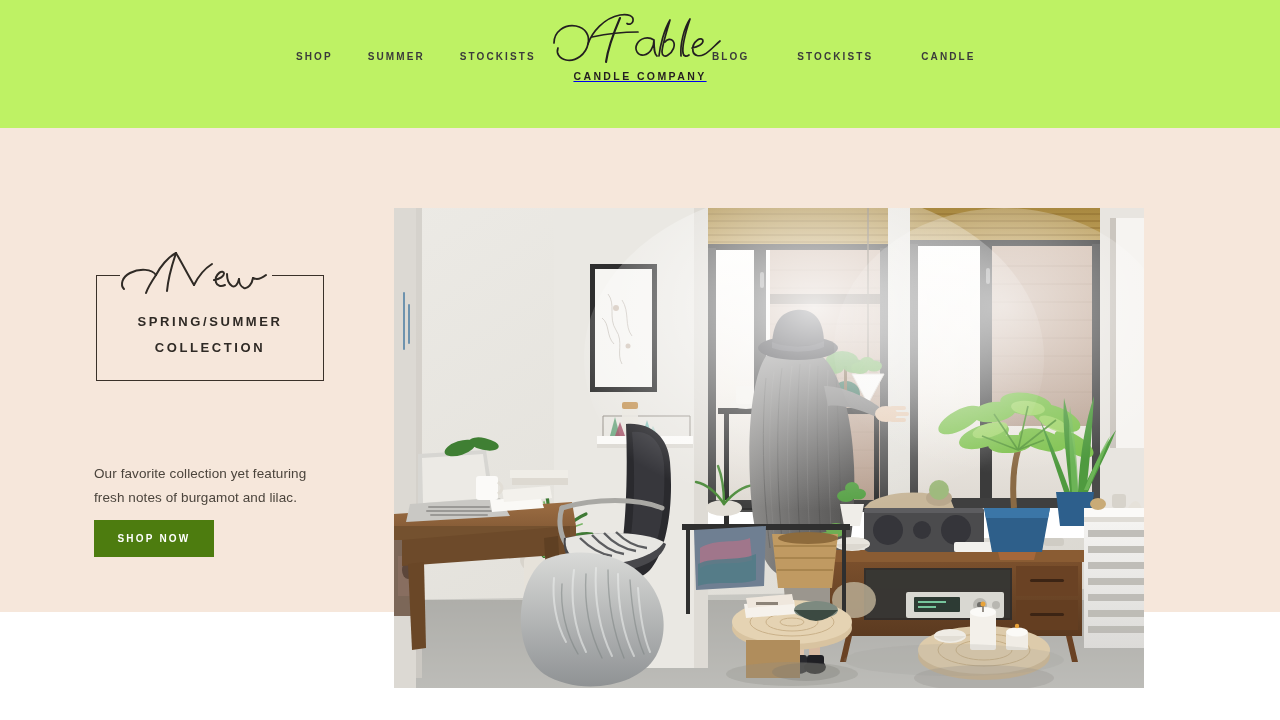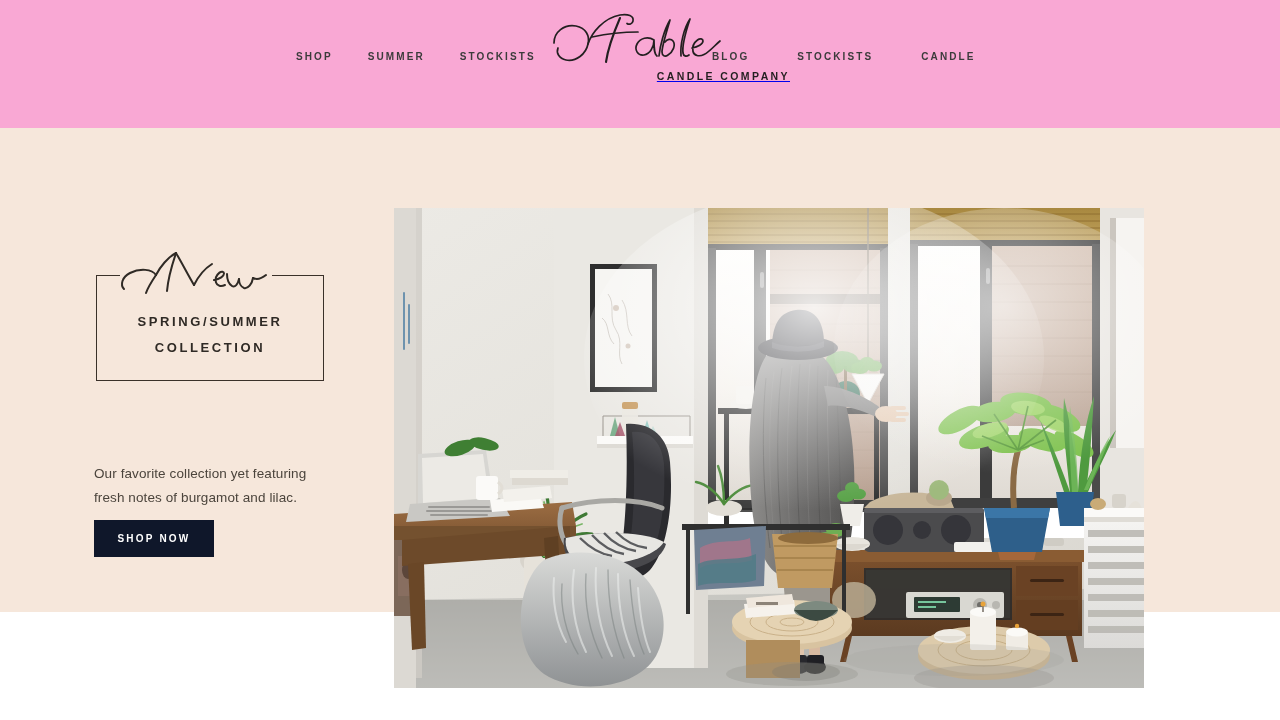--- a/index.html
+++ b/index.html
@@ -15,21 +15,21 @@
     background: #ffffff;
     font-family: "Liberation Sans", sans-serif;
     color: #2b2b2b;
   }
 
   
   .site-header {
     position: relative;
     width: 1280px;
     height: 128px;
-    background: #f9a8d4;
+    background: #bef264;
   }
   .nav-row {
     position: absolute;
     top: 0; left: 0;
     width: 1280px;
     height: 128px;
   }
   .nav-left {
     position: absolute;
     left: 296px;
@@ -56,21 +56,21 @@
     cursor: pointer;
   }
 
   
   .brand {
     position: absolute;
     left: 0; right: 0;
     top: 10px;
     margin: 0 auto;
     width: 300px;
-    text-align: right;
+    text-align: center;
   }
   .brand-script {
     display: block;
     font-family: "DejaVu Serif", serif;
     font-style: italic;
     font-size: 52px;
     line-height: 56px;
     letter-spacing: -1px;
     color: #231f20;
     margin: 0;
@@ -177,21 +177,21 @@
     color: #4b443c;
     letter-spacing: 0.1px;
   }
 
   .shop-now {
     position: absolute;
     left: 0;
     top: 392px;
     width: 120px;
     height: 37px;
-    background: #0f172a;
+    background: #4d7c0f;
     border: none;
     color: #ffffff;
     font-family: "Liberation Sans", sans-serif;
     font-size: 10px;
     font-weight: bold;
     letter-spacing: 2.2px;
     cursor: pointer;
     display: flex;
     align-items: center;
     justify-content: center;

